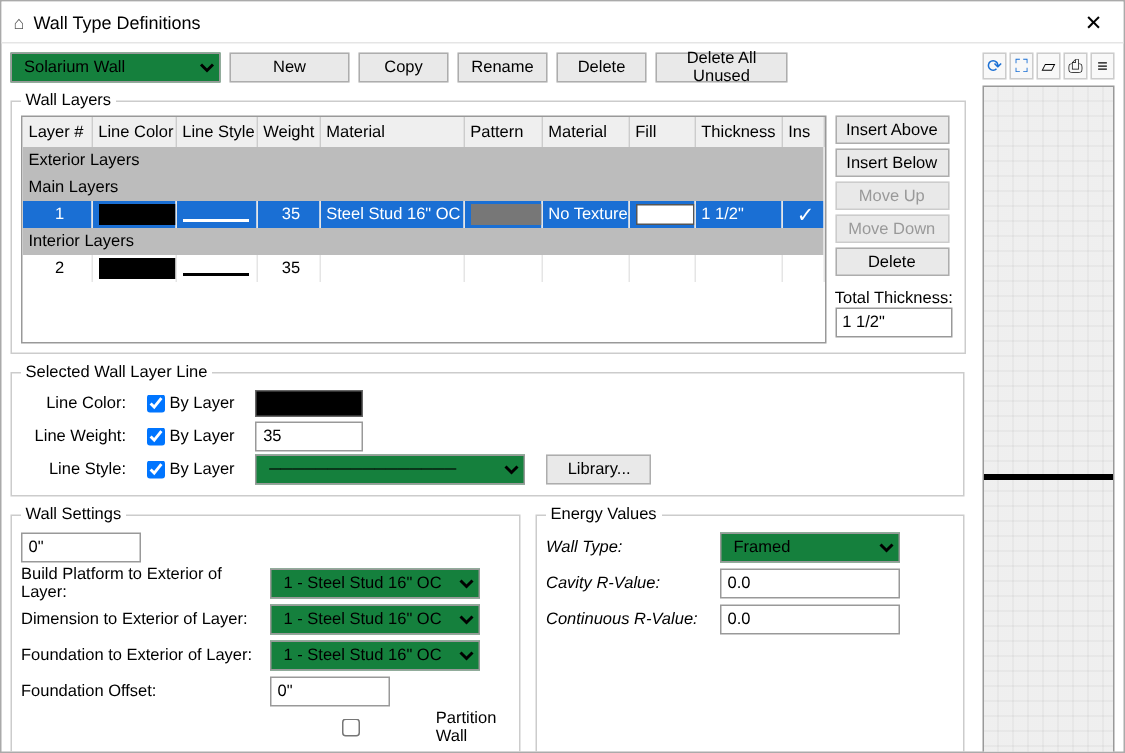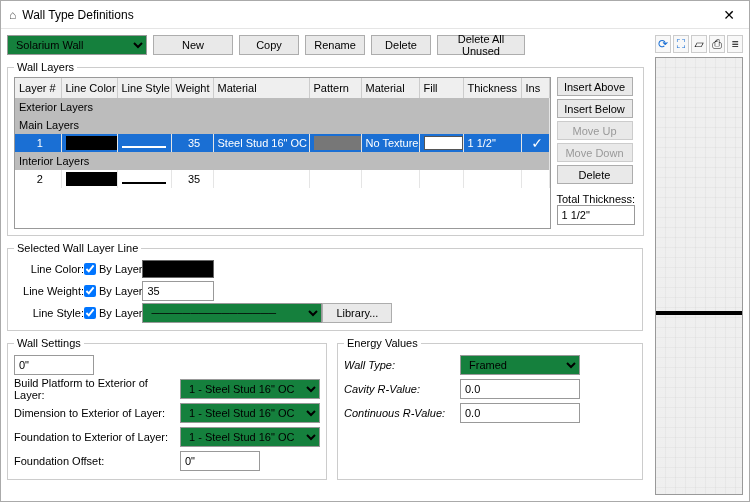--- a/index.html
+++ b/index.html
@@ -25,21 +25,21 @@
   .grid th { background: #efefef; border-right:1px solid #ccc; height:20px; font-weight:normal; font-size:11px; text-align:left; padding-left:4px; white-space:nowrap; overflow:hidden; }
   .grid td { height: 18px; border-right:1px solid #e5e5e5; padding-left:4px; font-size:11px; white-space:nowrap; overflow:hidden; }
   .grid .section td { background: #bcbcbc; color:#000; font-size:11px; }
   .grid .sel td { background:#1a6fd4; color:#fff; }
   .swatch { width: 100%; height: 14px; display:inline-block; vertical-align:middle; }
   .linestyle { border-top: 2px solid #fff; display:block; margin-top:7px; width:90%; }
   .linestyle.dark { border-color:#000; }
   .sidebtns { display:flex; flex-direction:column; gap:3px; width:80px; }
   .totthick { margin-top:6px; font-size:11px; }
   .totthick input { width: 78px; height: 20px; }
-  .fieldrow { display:flex; align-items:center; height:22px; gap:0; }
+  .fieldrow { display:flex; align-items:center; height:22px; gap:14px; }
   .fieldrow label.lab { width: 70px; text-align:right; }
   .chk { display:inline-flex; align-items:center; gap:3px; }
   .chk input { width:12px; height:12px; }
   .colorbox { width:72px; height:18px; border:1px solid #666; background:#000; }
   .twocol { display:flex; gap:10px; }
   .twocol fieldset { flex:1; }
   .ws-row { display:flex; align-items:center; height:24px; gap:6px; }
   .ws-row label { width:160px; text-align:left; }
   .ws-row select, .ws-row input { width: 140px; }
   .ev-row { display:flex; align-items:center; height:24px; gap:6px; }
@@ -212,20 +212,27 @@
             <select><option>1 - Steel Stud 16" OC</option></select>
             </div>
           <div class="ws-row">
               <label>Foundation to Exterior of Layer:</label>
             <select><option>1 - Steel Stud 16" OC</option></select>
             </div>
           <div class="ws-row">
               <label>Foundation Offset:</label>
             <input type="text" style="width: 80px;" value="0&quot;">
             </div>
+          <div class="ws-row">
+              <label></label>
+            <label class="chk">
+                <input type="checkbox" style="">
+                <span>Partition Wall</span>
+              </label>
+            </div>
         </fieldset>
         <fieldset>
           <legend>Energy Values</legend>
           <div class="ev-row">
               <label>Wall Type:</label>
             <select><option>Framed</option></select>
             </div>
           <div class="ev-row">
               <label>Cavity R-Value:</label>
             <input type="text" value="0.0" style="">

